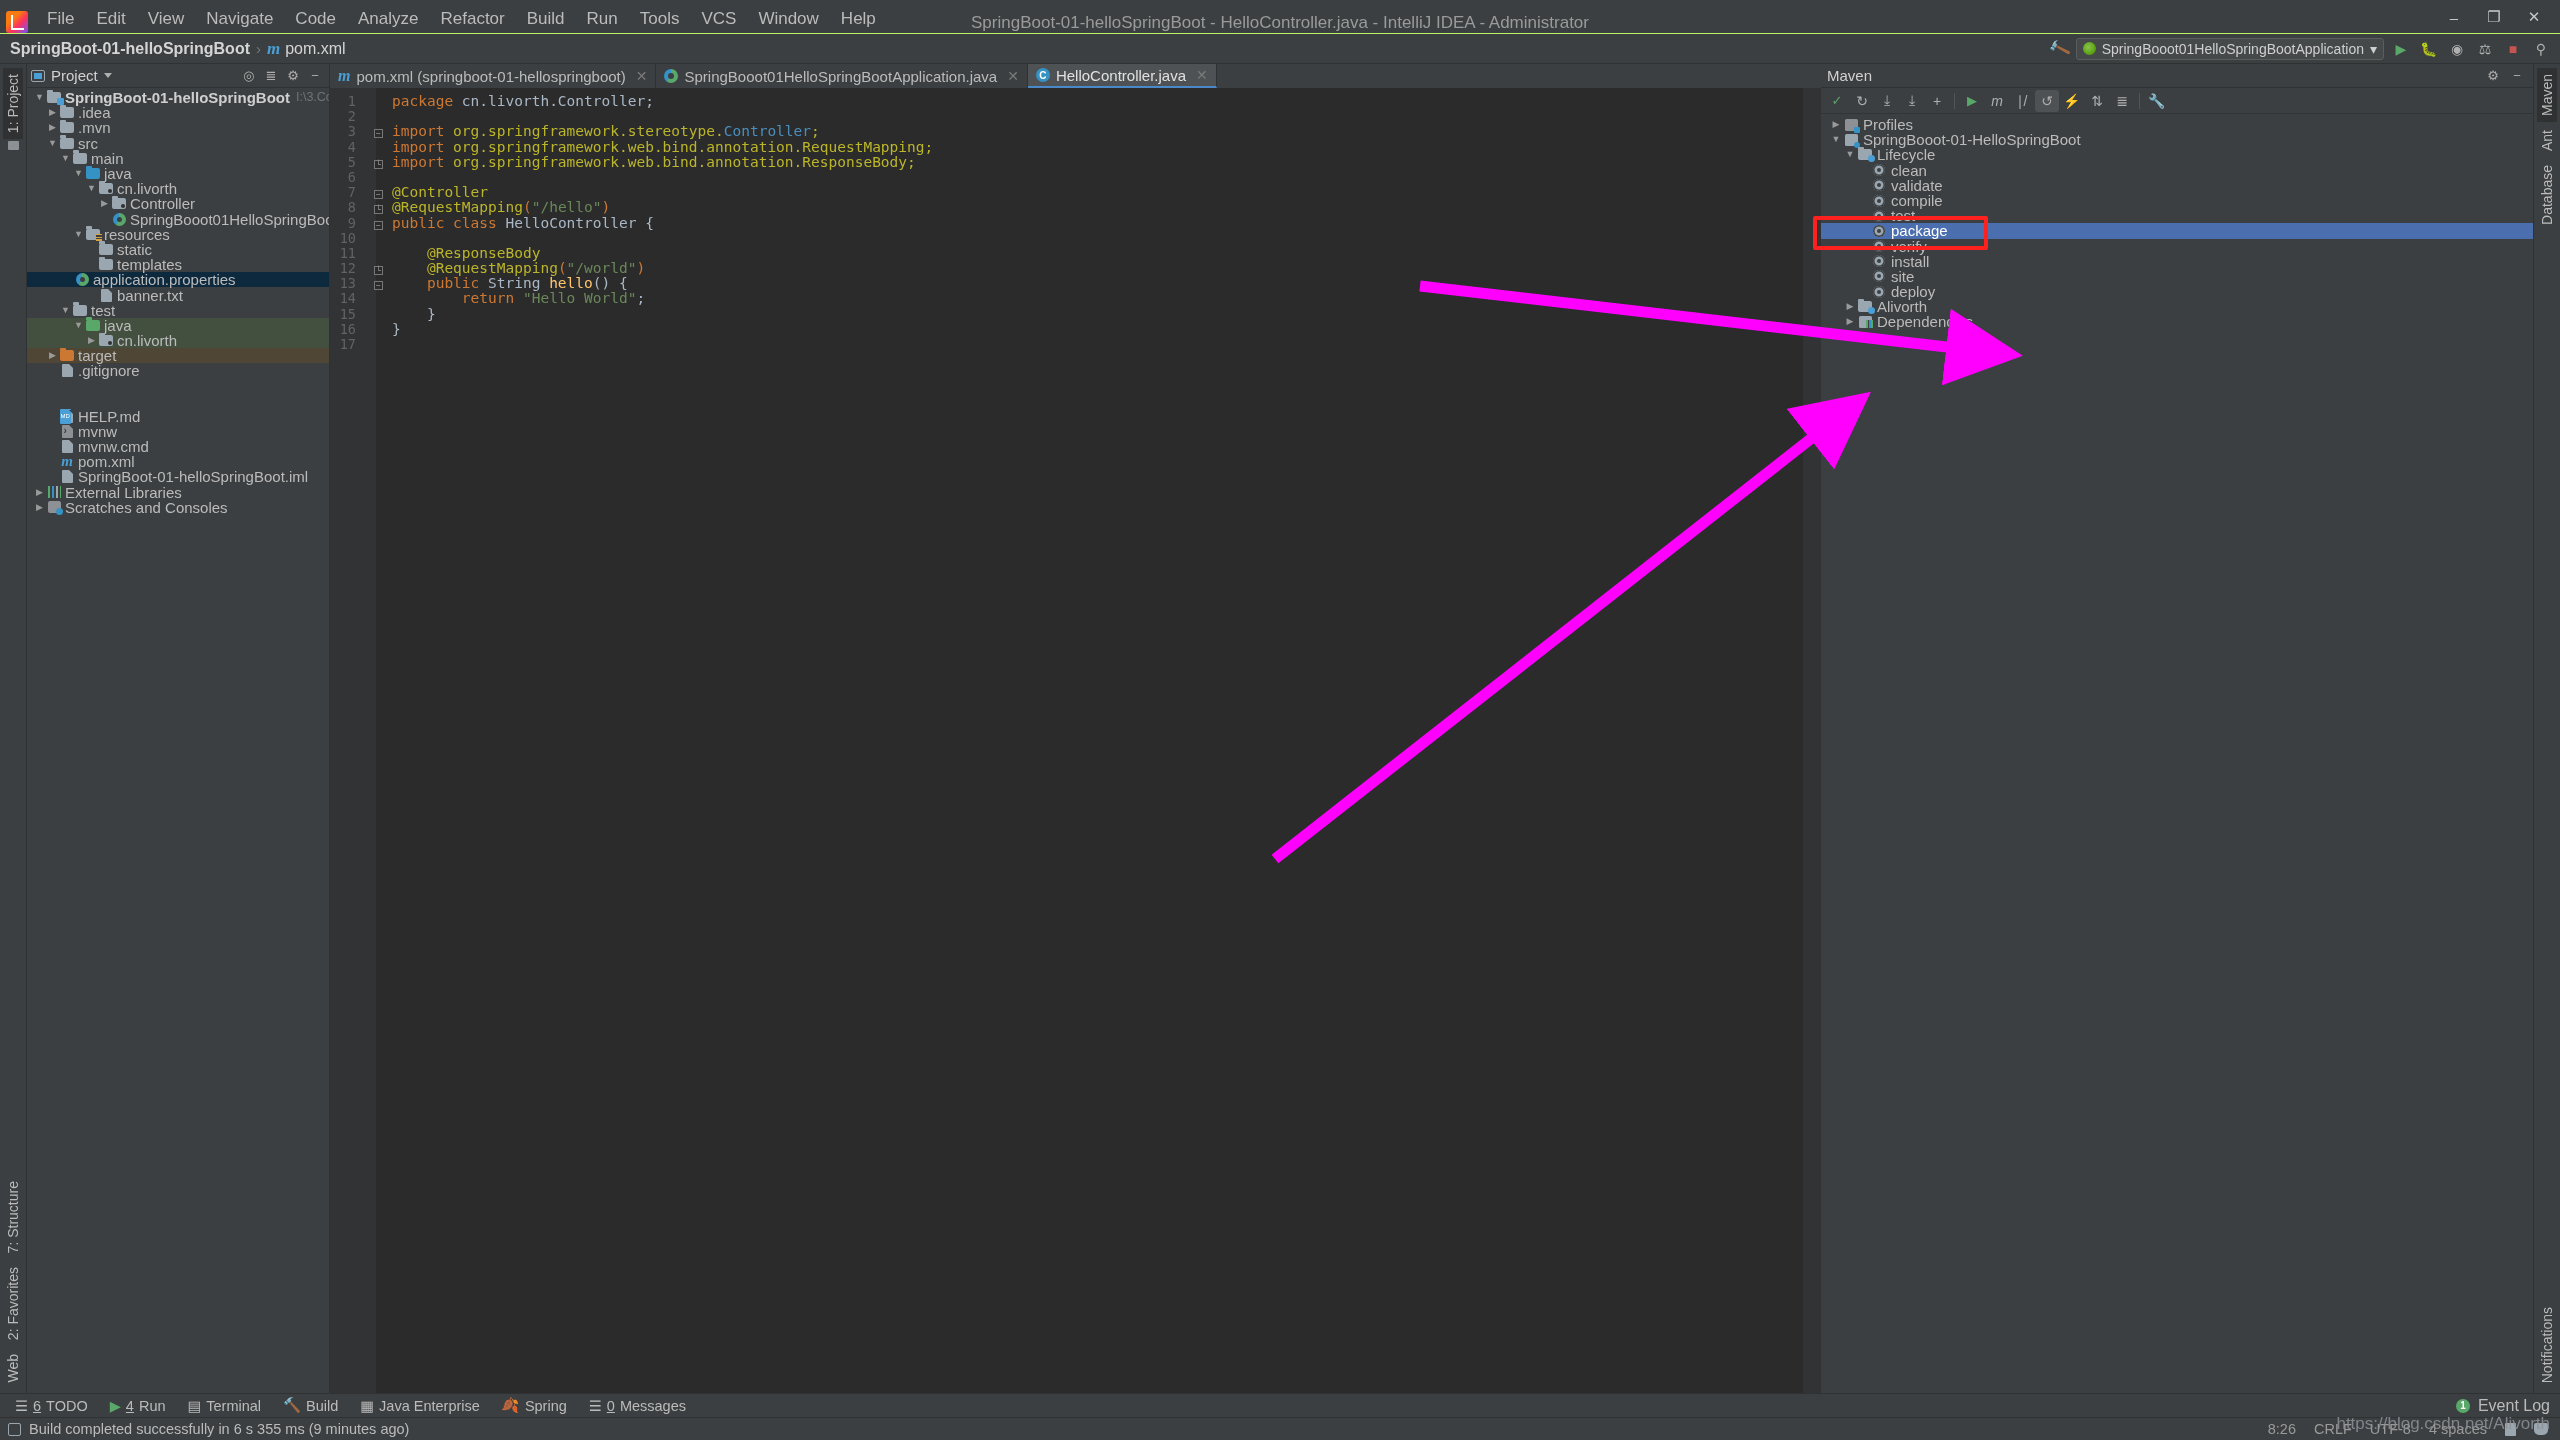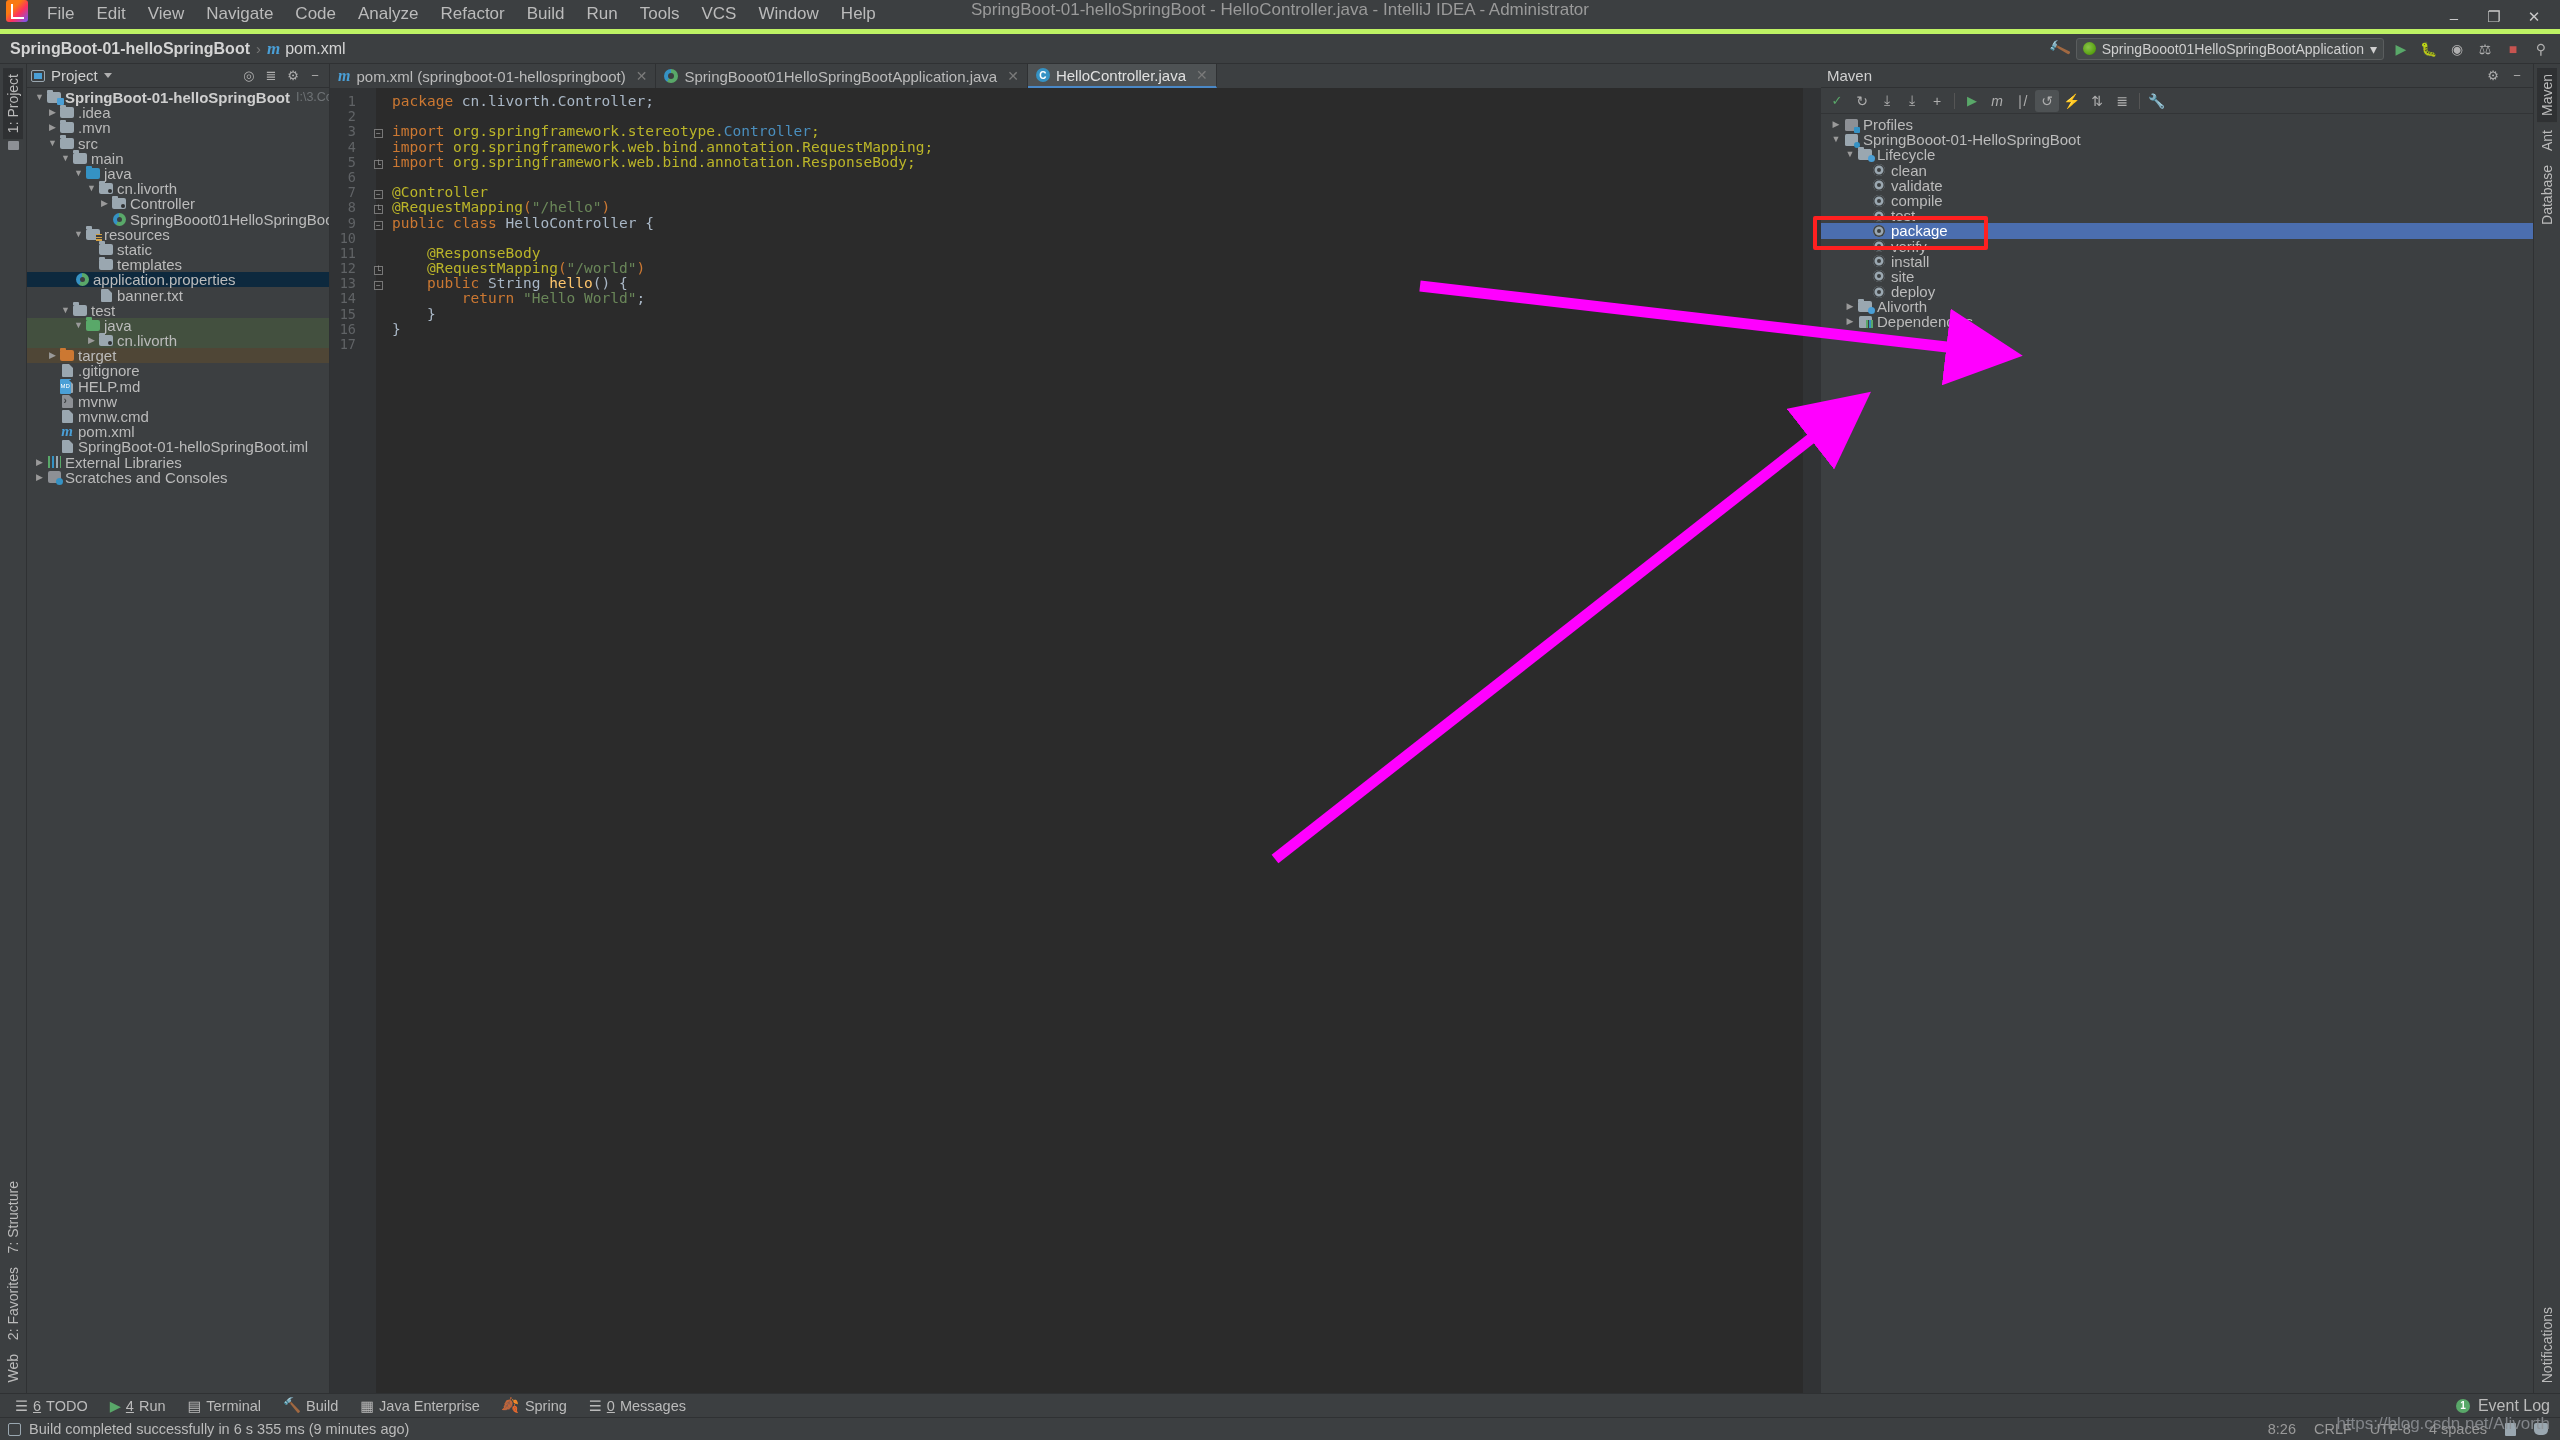--- a/index.html
+++ b/index.html
@@ -8,22 +8,22 @@
     background: #3c3f41;
     font-family: "Liberation Sans", sans-serif;
     color: #bbbbbb;
     overflow: hidden;
     -webkit-font-smoothing: antialiased;
   }
   .app { position: relative; width: 2560px; height: 1440px; display: flex; flex-direction: column; }
 
   
   .menubar {
-    height: 34px; background: #3c3f41; display: flex; align-items: flex-start;
-    position: relative; flex: 0 0 34px; border-bottom: 5px solid #bef264;
+    height: 34px; background: #3c3f41; display: flex; align-items: flex-end;
+    position: relative; flex: 0 0 34px; border-bottom: 1px solid #bef264;
   }
   .ij-logo {
     width: 22px; height: 22px; margin: 0 8px 0 6px; border-radius: 3px;
     background: linear-gradient(135deg,#f97a12 0%,#f97a12 35%,#fe315d 60%,#6b57ff 100%);
     position: relative; flex: 0 0 22px;
   }
   .ij-logo::after {
     content: ""; position: absolute; left: 5px; top: 4px; width: 11px; height: 13px;
     border-left: 2px solid #fff; border-bottom: 2px solid #fff;
   }
@@ -472,21 +472,21 @@
             </span>
             <span class="lbl">target</span>
           </div>
           <div class="row" style="padding-left: 19px;">
             <span class="tw"></span>
             <span class="ic">
               <span class="file-ic"></span>
             </span>
             <span class="lbl">.gitignore</span>
           </div>
-          <div class="row" style="padding-left: 19px;">
+          <div class="row" style="padding-left: 19px; margin-top: 30px;">
             <span class="tw"></span>
             <span class="ic">
               <span class="file-ic md"></span>
             </span>
             <span class="lbl">HELP.md</span>
           </div>
           <div class="row" style="padding-left: 19px;">
             <span class="tw"></span>
             <span class="ic">
               <span class="file-ic sh"></span>

